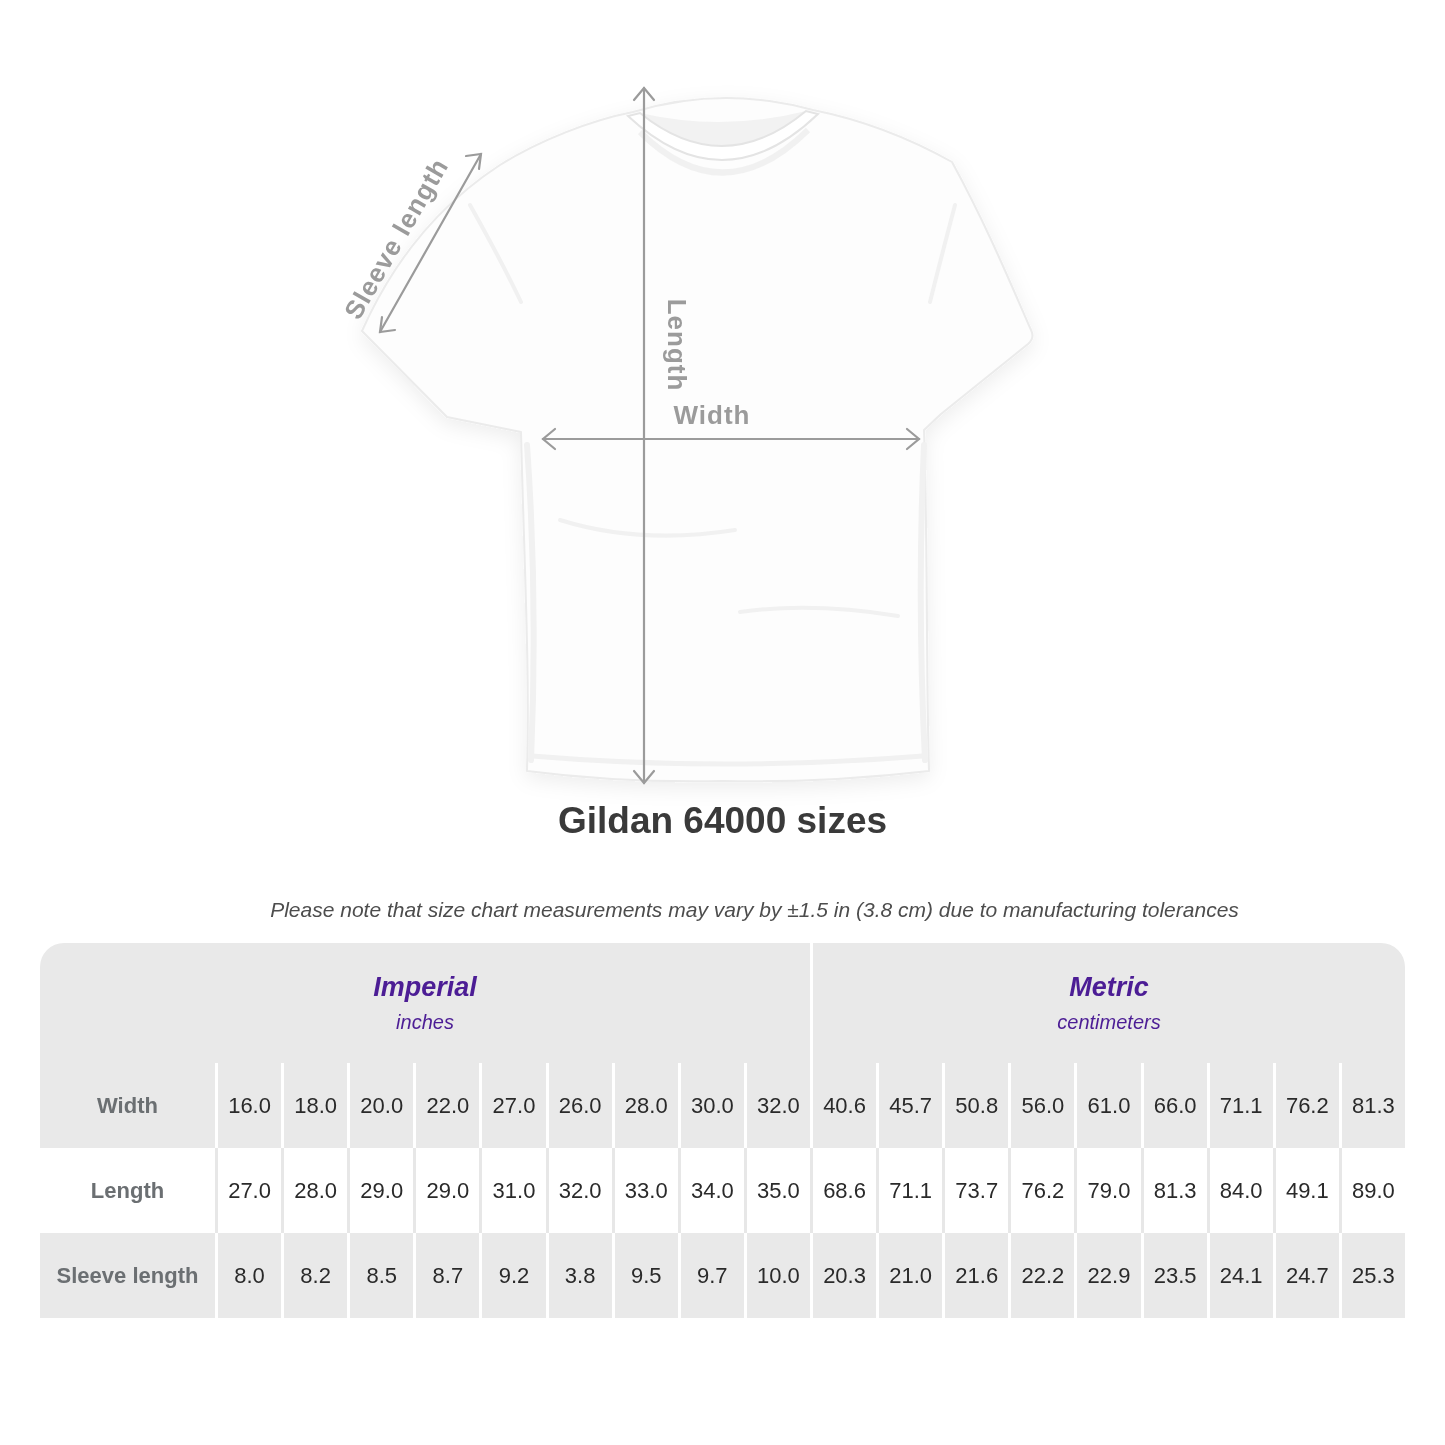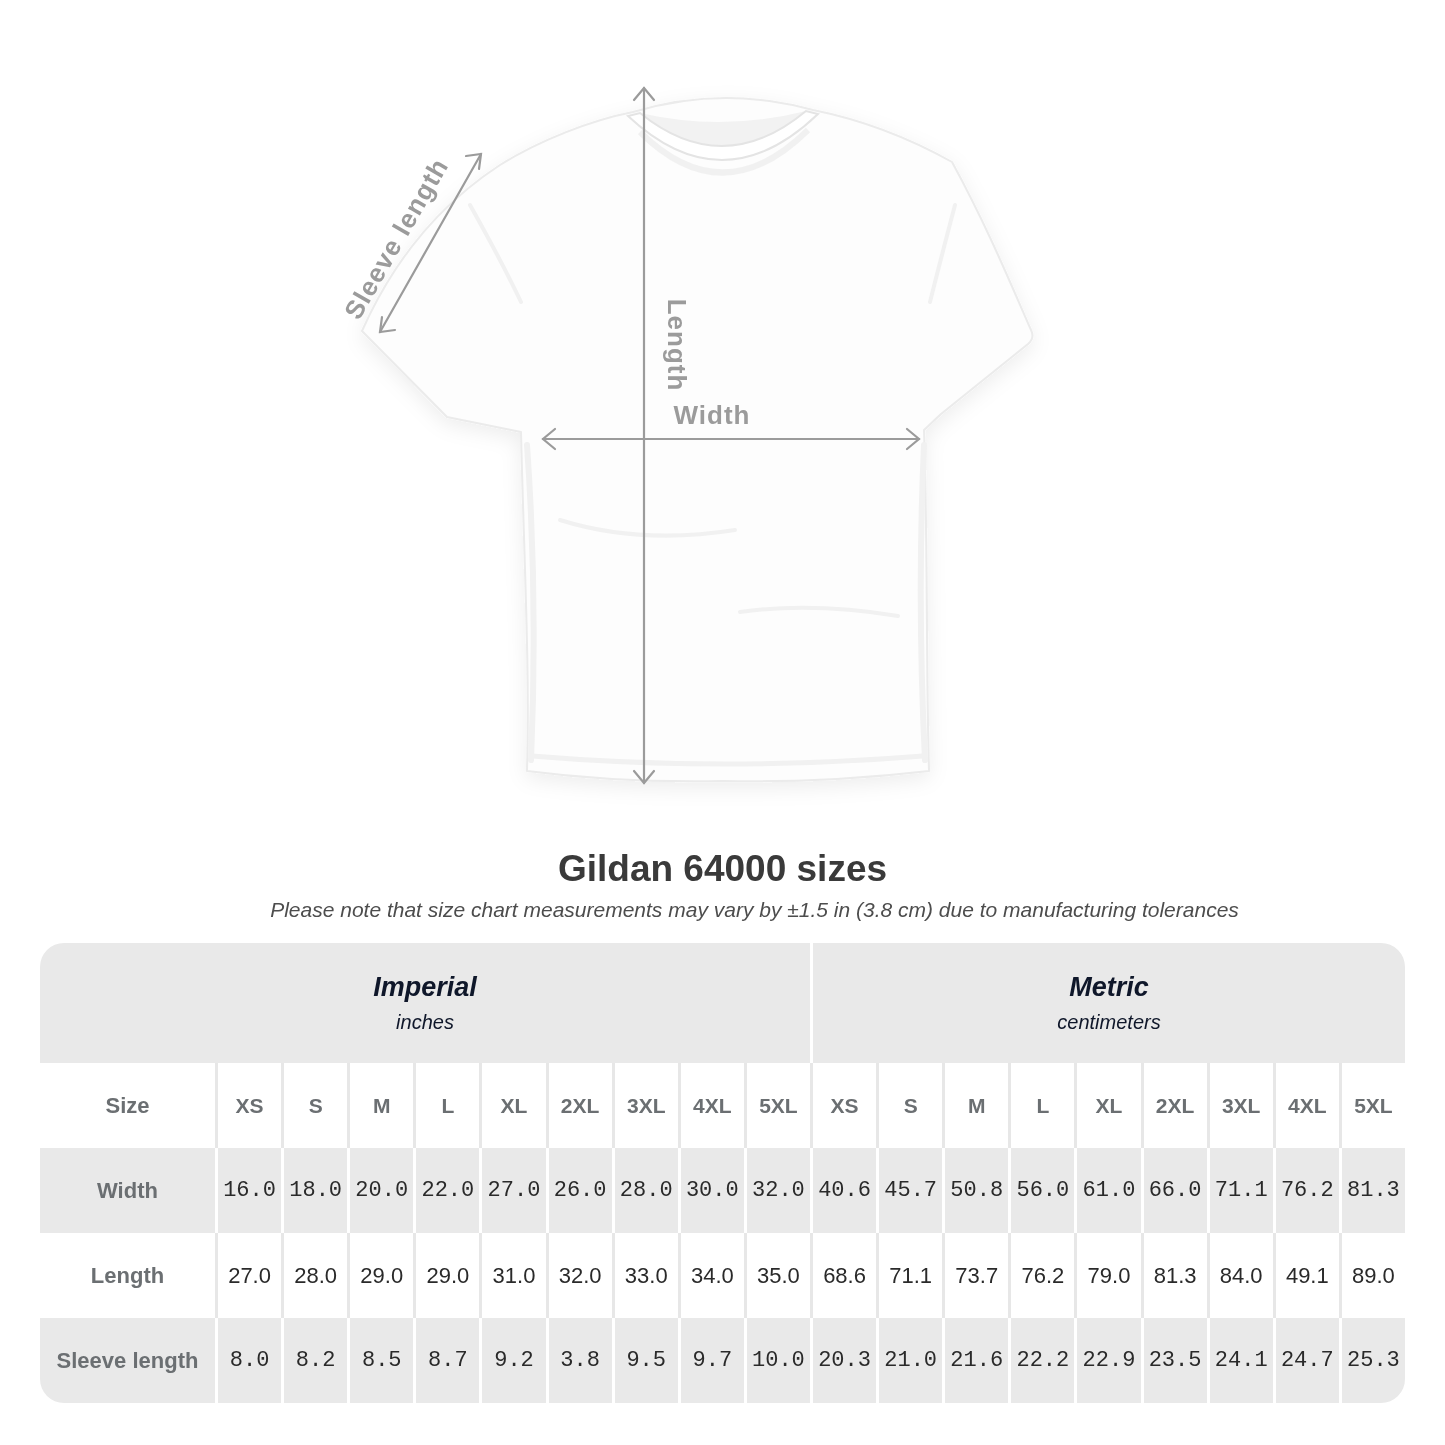--- a/index.html
+++ b/index.html
@@ -4,49 +4,49 @@
 <style>
   html,body{margin:0;padding:0;background:#ffffff;}
   body{width:1445px;height:1445px;position:relative;overflow:hidden;
        font-family:"Liberation Sans", sans-serif;}
 
   
   .figure-wrap{position:absolute;left:0;top:0;width:1445px;height:845px;}
   .measure-label{font-weight:bold;font-size:26px;letter-spacing:1px;}
 
   
-  .page-title{position:absolute;left:0;top:848px;width:1445px;text-align:center;
+  .page-title{position:absolute;left:0;top:800px;width:1445px;text-align:center;
               font-size:37px;font-weight:bold;color:#3a3a3a;}
   .page-note{position:absolute;left:0;top:898px;width:1445px;text-align:center;
              font-style:italic;font-size:21px;color:#4d4d4d;padding-left:32px;}
 
   
   .table-wrap{position:absolute;left:40px;top:943px;width:1365px;height:460px;
               border-radius:24px;overflow:hidden;}
   table.size-table{width:1365px;border-collapse:separate;border-spacing:0;
                    table-layout:fixed;}
   .size-table td,.size-table th{box-sizing:border-box;text-align:center;
                                 vertical-align:middle;padding:0;}
 
   
-  .group-row th{height:120px;background:#e9e9e9;color:#0f172a;}
+  .group-row th{height:120px;background:#e9e9e9;color:#4c1d95;}
   .group-row th.group-metric{border-left:3px solid #ffffff;margin-left:31px;}
   .group-name{font-size:27px;font-weight:bold;font-style:italic;line-height:1;}
   .group-unit{font-size:20px;font-style:italic;font-weight:normal;margin-top:11px;line-height:1;}
 
   
   .sizes-row td{height:85px;background:#ffffff;font-weight:bold;font-size:21px;color:#6b6f72;}
   .sizes-row td + td{border-left:3px solid #e7e7e7;}
   .sizes-row td.row-label{font-size:22px;}
 
   
   .data-row td{height:85px;font-size:22px;color:#2a2a2a;}
   .data-row td.row-label{font-weight:bold;font-size:22px;color:#6b6f72;}
   .r-dark td{background:#e9e9e9;}
-  .r-dark td + td{border-left:3px solid #ffffff;font-family:Liberation Mono, monospace;}
+  .r-dark td + td{border-left:3px solid #ffffff;}
   .r-light td{background:#ffffff;}
   .r-light td + td{border-left:3px solid #e7e7e7;}
 </style>
 </head>
 <body>
 
 <div class="figure-wrap">
   <svg width="1445" height="845" viewBox="0 0 1445 845">
     <defs>
       <filter id="soft" x="-10%" y="-10%" width="120%" height="120%">
@@ -144,41 +144,20 @@
     <th colspan="10" class="group-imperial">
       <div class="group-name">Imperial</div>
       <div class="group-unit">inches</div>
     </th>
     <th colspan="9" class="group-metric">
       <div class="group-name">Metric</div>
       <div class="group-unit">centimeters</div>
     </th>
   </tr>
 
-  <tr class="sizes-row">
-    <td class="row-label">Size</td>
-    <td>XS</td>
-    <td>S</td>
-    <td>M</td>
-    <td>L</td>
-    <td>XL</td>
-    <td>2XL</td>
-    <td>3XL</td>
-    <td>4XL</td>
-    <td>5XL</td>
-    <td>XS</td>
-    <td>S</td>
-    <td>M</td>
-    <td>L</td>
-    <td>XL</td>
-    <td>2XL</td>
-    <td>3XL</td>
-    <td>4XL</td>
-    <td>5XL</td>
-  </tr>
 
   <tr class="data-row r-dark">
     <td class="row-label">Width</td>
     <td>16.0</td>
     <td>18.0</td>
     <td>20.0</td>
     <td>22.0</td>
     <td>27.0</td>
     <td>26.0</td>
     <td>28.0</td>

